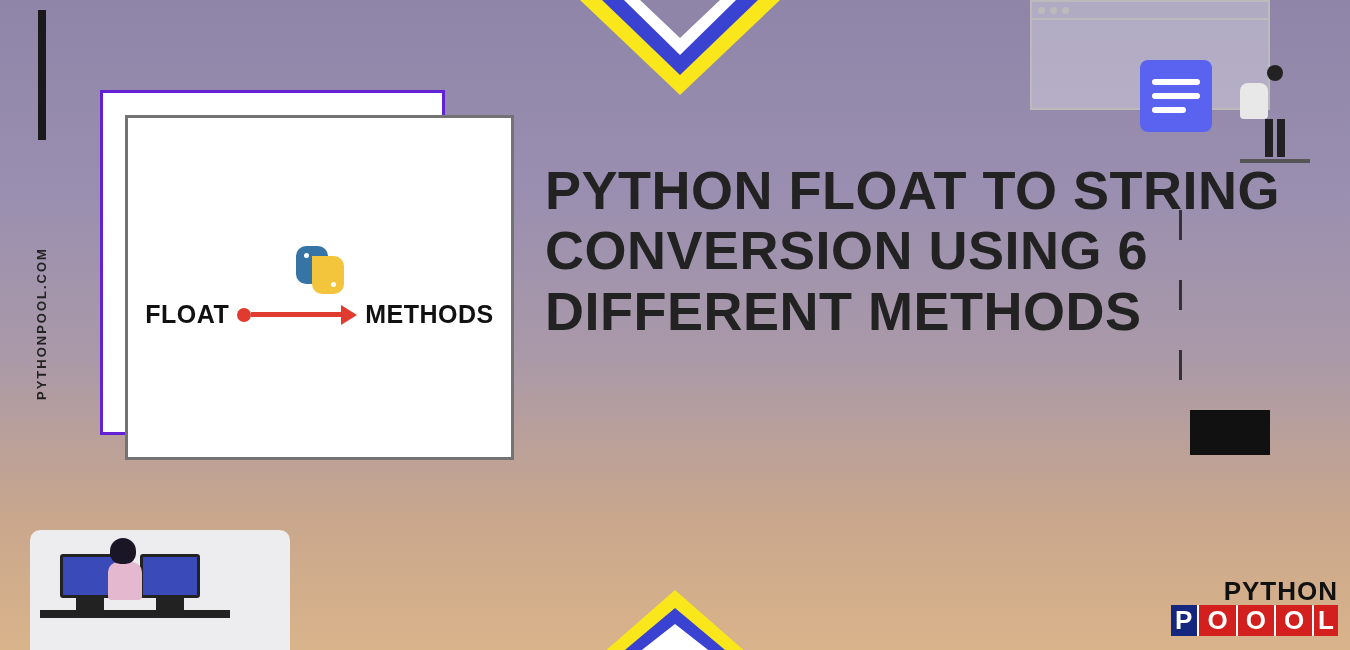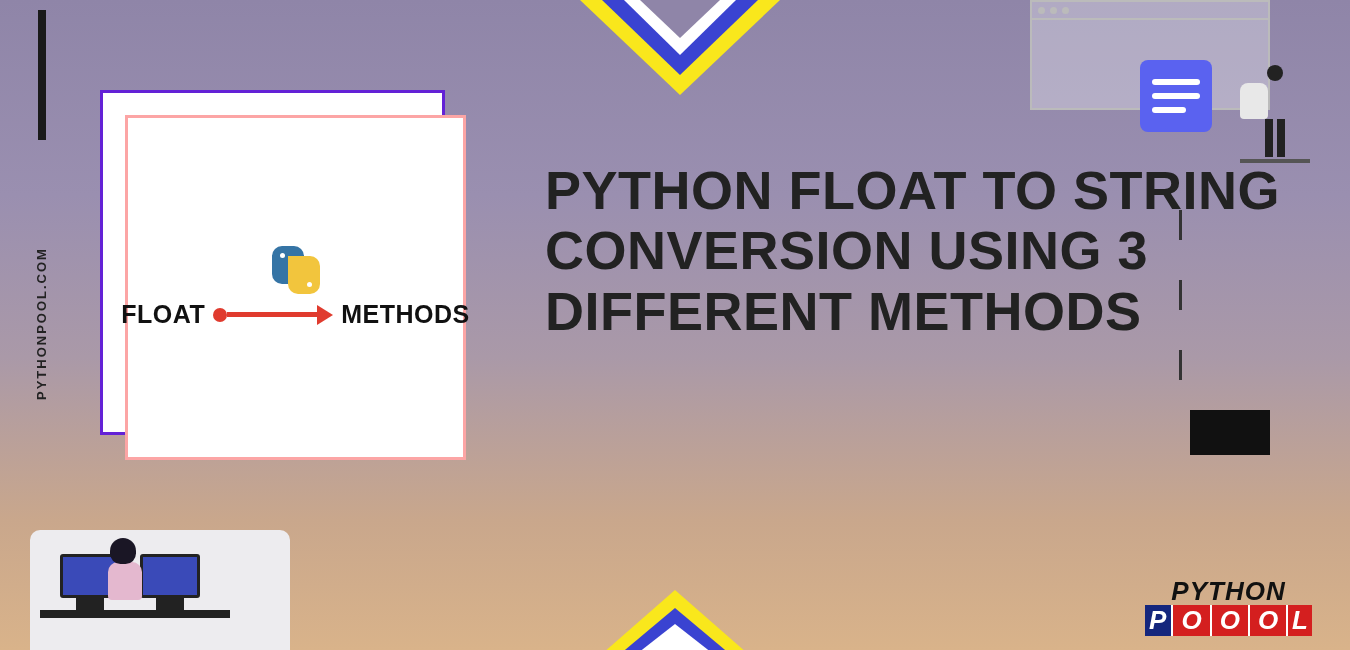--- a/index.html
+++ b/index.html
@@ -2,21 +2,21 @@
 <html><head>
 <meta charset="utf-8">
 <style>
 * { margin: 0; padding: 0; box-sizing: border-box; }
 body { width: 1350px; height: 650px; overflow: hidden; font-family: Arial, Helvetica, sans-serif; position: relative; }
 .bg { position: absolute; inset: 0; background: linear-gradient(180deg, #8f85a8 0%, #9a8fb0 30%, #aa99a8 55%, #c9a78c 80%, #d9b38a 100%); }
 .btc { position: absolute; bottom:-10px; left:50%; transform:translateX(-50%); }
 .vert-bar { position: absolute; left: 38px; top: 10px; width: 8px; height: 130px; background: #1a1a1a; }
 .url-txt { position: absolute; left: 34px; top: 400px; transform: rotate(-90deg); transform-origin: left top; font-size: 13px; font-weight: 700; letter-spacing: 2px; color: #222; }
 .card-back { position: absolute; left: 100px; top: 90px; width: 345px; height: 345px; background: #fff; border: 3px solid #6321d6; }
-.card-front { position: absolute; left: 125px; top: 115px; width: 341px; height: 345px; background: #fff; border: 3px solid #fca5a5; display:flex; flex-direction:column; align-items:center; justify-content:center; }
+.card-front { position: absolute; left: 125px; top: 115px; width: 389px; height: 345px; background: #fff; border: 3px solid #737373; display:flex; flex-direction:column; align-items:center; justify-content:center; }
 .float-string { display:flex; align-items:center; gap:8px; }
 .fs-label { font-weight:800; font-size:25px; color:#111; letter-spacing:.5px; }
 .arrow-line { display:flex; align-items:center; }
 .dot { width:14px; height:14px; background:#e03b2e; border-radius:50%; }
 .line { width:90px; height:5px; background:#e03b2e; }
 .ahead { width:0; height:0; border-left:16px solid #e03b2e; border-top:10px solid transparent; border-bottom:10px solid transparent; }
 .pylogo { position:relative; width:60px; height:48px; margin-bottom:6px; }
 .py-a { position:absolute; left:6px; top:0; width:32px; height:38px; background:#3574a5; border-radius:10px 10px 0 10px; }
 .py-b { position:absolute; right:6px; bottom:0; width:32px; height:38px; background:#f2c53d; border-radius:0 10px 10px 10px; }
 .py-e1 { position:absolute; left:14px; top:7px; width:5px; height:5px; background:#fff; border-radius:50%; }
@@ -41,21 +41,21 @@
 .dbg { position:absolute; left:0; bottom:0; width:260px; height:120px; background:#edecef; border-radius:10px 10px 0 0; }
 .mon { width:60px; height:44px; background:#3a4ab8; border:3px solid #222; border-radius:3px; position:absolute; bottom:52px; }
 .mon.m1 { left:30px; }
 .mon.m2 { left:110px; }
 .mstand { position:absolute; bottom:38px; width:28px; height:16px; background:#222; }
 .mstand.s1 { left:46px; }
 .mstand.s2 { left:126px; }
 .tbl { position:absolute; left:10px; bottom:32px; width:190px; height:8px; background:#222; }
 .per2h { position:absolute; left:80px; bottom:86px; width:26px; height:26px; background:#1a1625; border-radius:50% 50% 40% 40%; }
 .per2b { position:absolute; left:78px; bottom:50px; width:34px; height:38px; background:#e4b8cf; border-radius:10px 10px 4px 4px; }
-.logo { position:absolute; right:38px; bottom:14px; text-align:center;font-style:italic; }
+.logo { position:absolute; right:12px; bottom:14px; text-align:right; }
 .l1 { font-weight:900; font-size:26px; color:#111; letter-spacing:1px; }
 .l2 { display:flex; margin-top:-2px; }
 .lp { background:#14267d; color:#fff; font-weight:900; font-size:26px; padding:0 4px; letter-spacing:1px; }
 .lo { background:#d41f1f; color:#fff; font-weight:900; font-size:26px; padding:0 8px; border-left:2px solid #fff; }
 .ll { background:#d41f1f; color:#fff; font-weight:900; font-size:26px; padding:0 4px; border-left:2px solid #fff; }
 </style>
 </head>
 <body>
 
 <div class="bg"></div>
@@ -88,21 +88,21 @@
     <span class="fs-label">FLOAT</span>
     <span class="arrow-line">
       <span class="dot"></span>
         <span class="line"></span>
         <span class="ahead"></span>
     </span>
     <span class="fs-label">METHODS</span>
   </div>
 </div>
 
-<div class="headline">PYTHON FLOAT TO STRING CONVERSION USING 3 DIFFERENT METHODS</div>
+<div class="headline">PYTHON FLOAT TO STRING CONVERSION USING 6 DIFFERENT METHODS</div>
 
 <div class="doc-deco">
   <div class="win">
     <div class="win-bar">
         <span class="wd"></span>
         <span class="wd"></span>
         <span class="wd"></span>
       </div>
   </div>
   <div class="doc">

